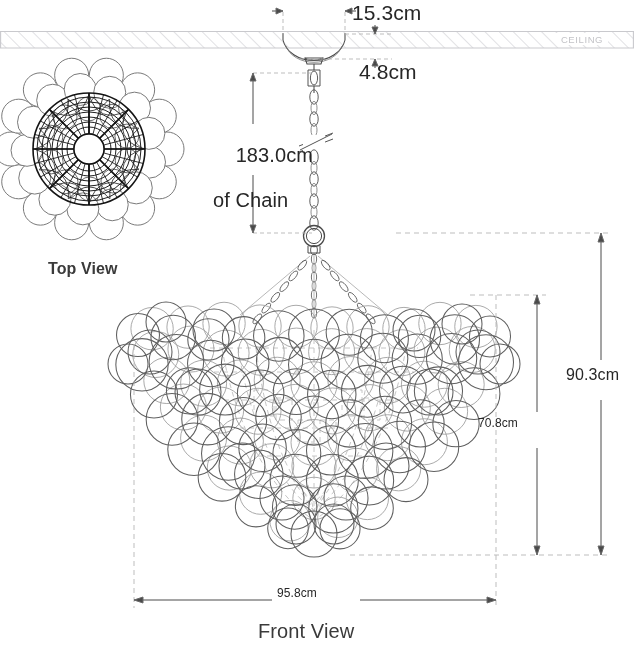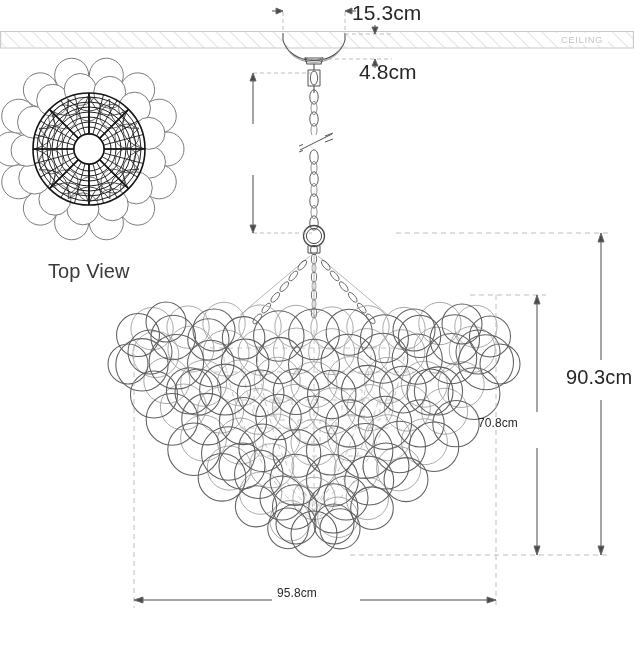--- a/index.html
+++ b/index.html
@@ -17,25 +17,25 @@
     font-family:"Liberation Sans","DejaVu Sans",sans-serif;
     color:#272727;
     white-space:pre;
     line-height:1.12;
     letter-spacing:0.1px;
   }
   .t-153{left:352px;top:1px;font-size:21px;}
   .t-48{left:359px;top:60px;font-size:21px;text-align:right;}
   .t-chain{left:213px;top:122px;font-size:20px;text-align:left;}
   .t-chain .l2{display:block;}
-  .t-903{left:566px;top:366px;font-size:20px;}
+  .t-903{left:566px;top:366px;font-size:16px;}
   .t-708{left:478px;top:417px;font-size:12px;}
   .t-958{left:277px;top:587px;font-size:12px;}
   .t-front{left:258px;top:620px;font-size:20px;color:#3a3a3a;}
-  .t-top{left:48px;top:260px;font-size:20px;color:#3a3a3a;}
+  .t-top{left:48px;top:260px;font-size:16px;color:#3a3a3a;font-weight:bold;}
 </style>
 </head>
 <body>
 
 <div id="stage">
 
   <svg width="634" height="647" viewBox="0 0 634 647">
     <defs>
       <pattern id="ceilhatch" width="10" height="10" patternUnits="userSpaceOnUse" patternTransform="rotate(-45)">
         <line x1="0" y1="0" x2="0" y2="10" stroke="#d4d4d8" stroke-width="1.4"></line>
@@ -449,23 +449,28 @@
         <polygon points="134,600 143,597 143,603"></polygon>
         <polygon points="496,600 487,597 487,603"></polygon>
       </g>
     </g>
   </svg>
 
   <div class="dimtext t-153">15.3cm</div>
 
   <div class="dimtext t-48">4.8cm</div>
 
+  <div class="dimtext t-chain">
+    <span>183.0cm</span>
+    <span class="l2">of Chain</span>
+  </div>
 
   <div class="dimtext t-903">90.3cm</div>
 
   <div class="dimtext t-708">70.8cm</div>
 
   <div class="dimtext t-958">95.8cm</div>
 
+  <div class="dimtext t-front">Front View</div>
 
   <div class="dimtext t-top">Top View</div>
 
 </div>
 
 </body></html>

